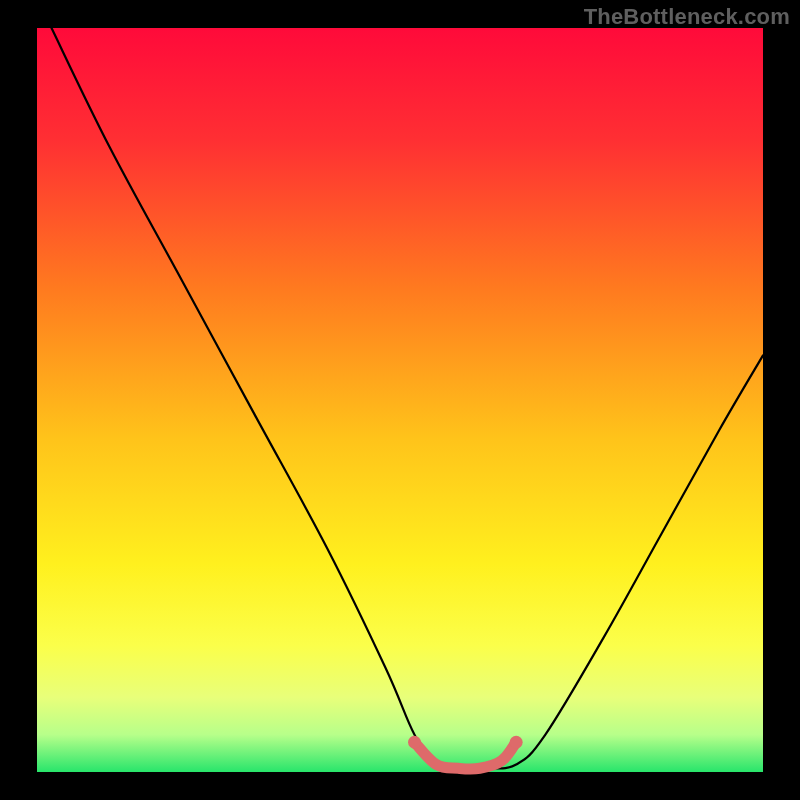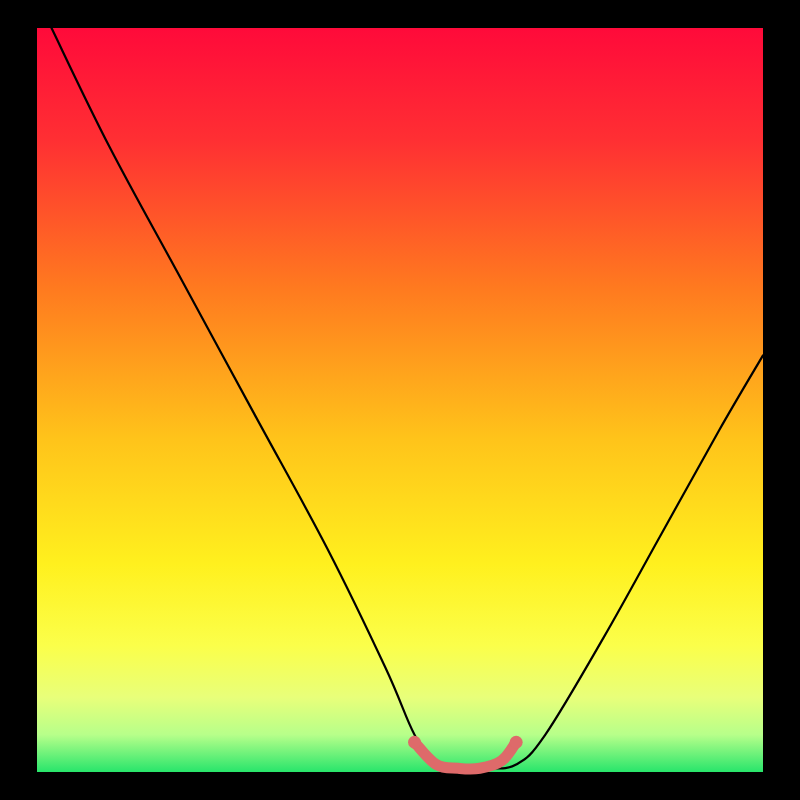--- a/index.html
+++ b/index.html
@@ -28,20 +28,21 @@
     z-index: 10;
   }
   svg {
     display: block;
   }
 </style>
 </head>
 <body>
 
 <div class="frame">
+  <div class="attribution">TheBottleneck.com</div>
   <svg id="chart-svg" width="800" height="800" viewBox="0 0 800 800">
       <defs>
         <linearGradient id="bgGrad" x1="0" y1="0" x2="0" y2="1">
           <stop offset="0%" stop-color="#ff0a3a"></stop>
           <stop offset="15%" stop-color="#ff2f33"></stop>
           <stop offset="35%" stop-color="#ff7a1f"></stop>
           <stop offset="55.00000000000001%" stop-color="#ffc31a"></stop>
           <stop offset="72%" stop-color="#fff01e"></stop>
           <stop offset="83%" stop-color="#fbff4a"></stop>
           <stop offset="90%" stop-color="#e8ff7a"></stop>

